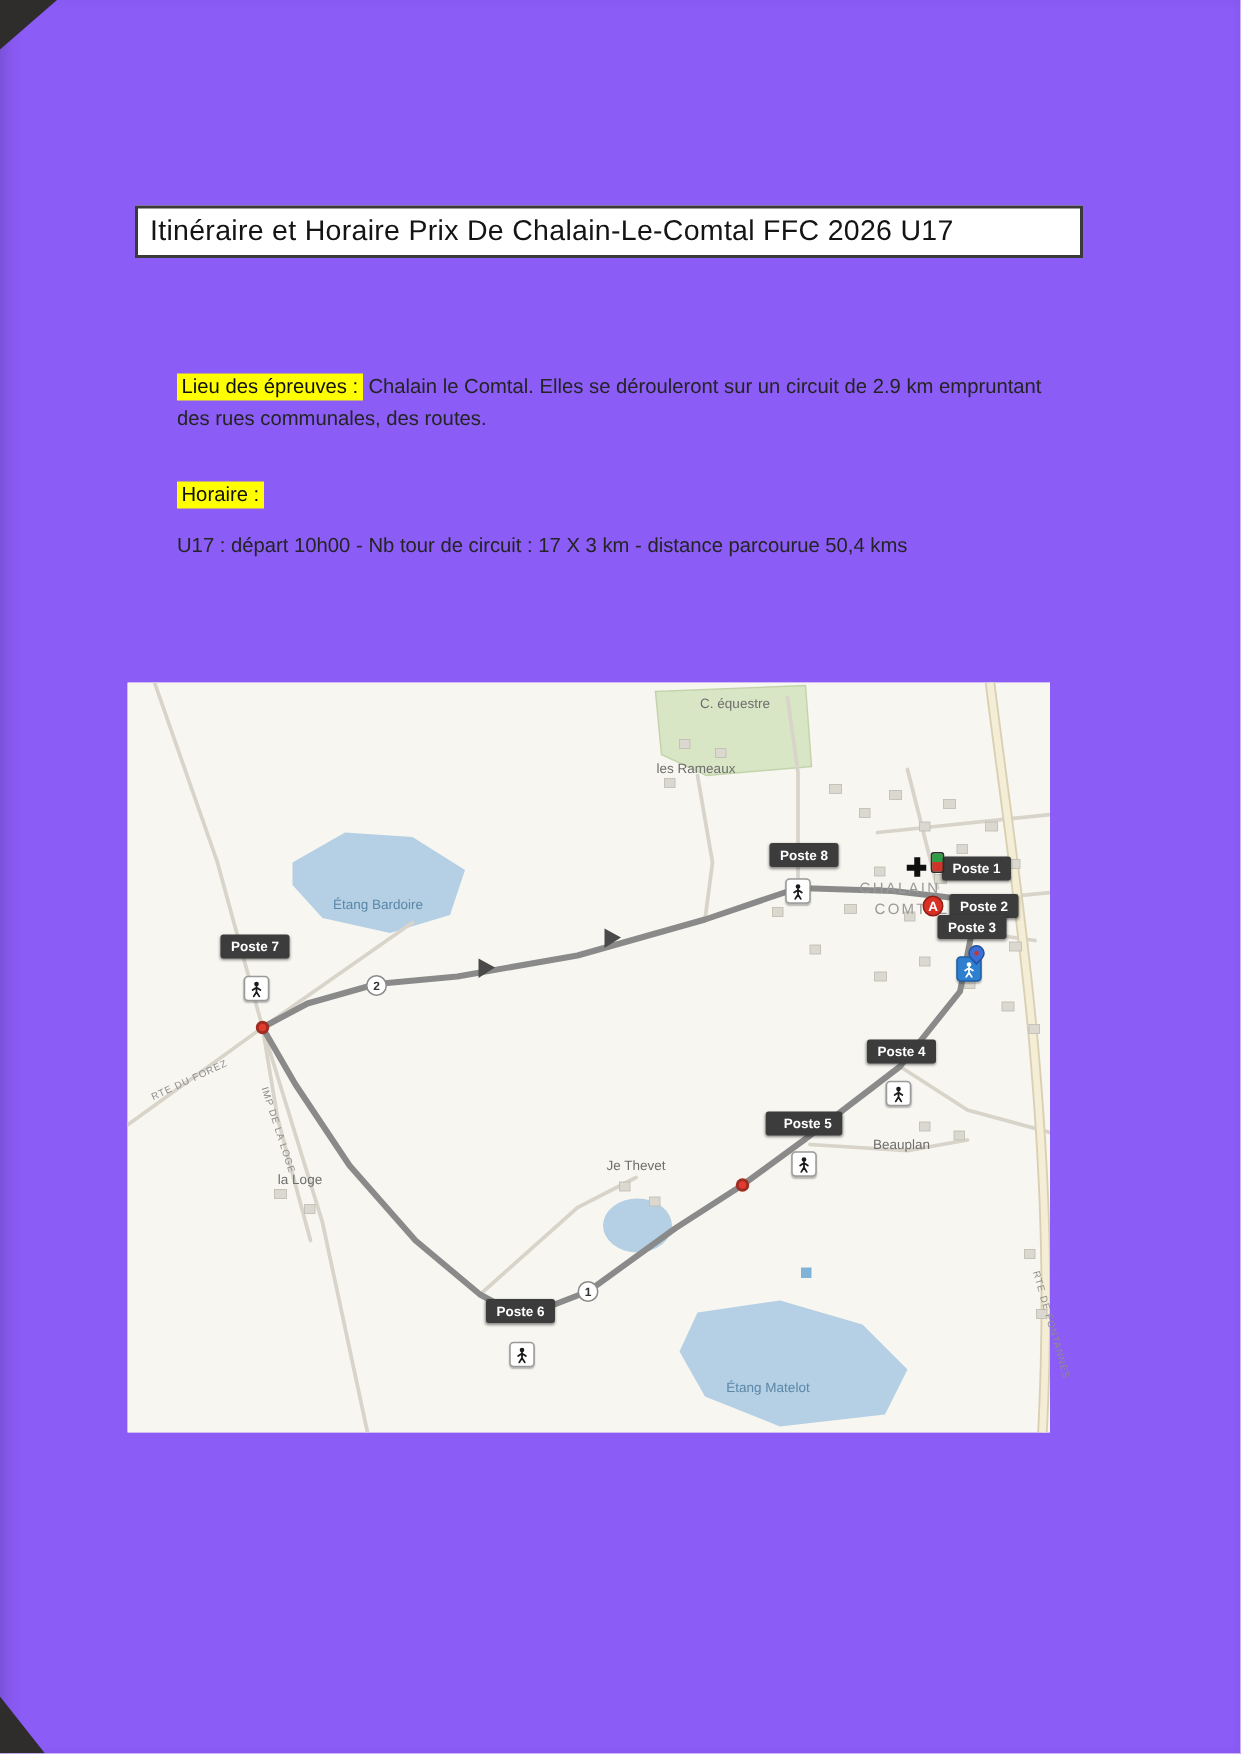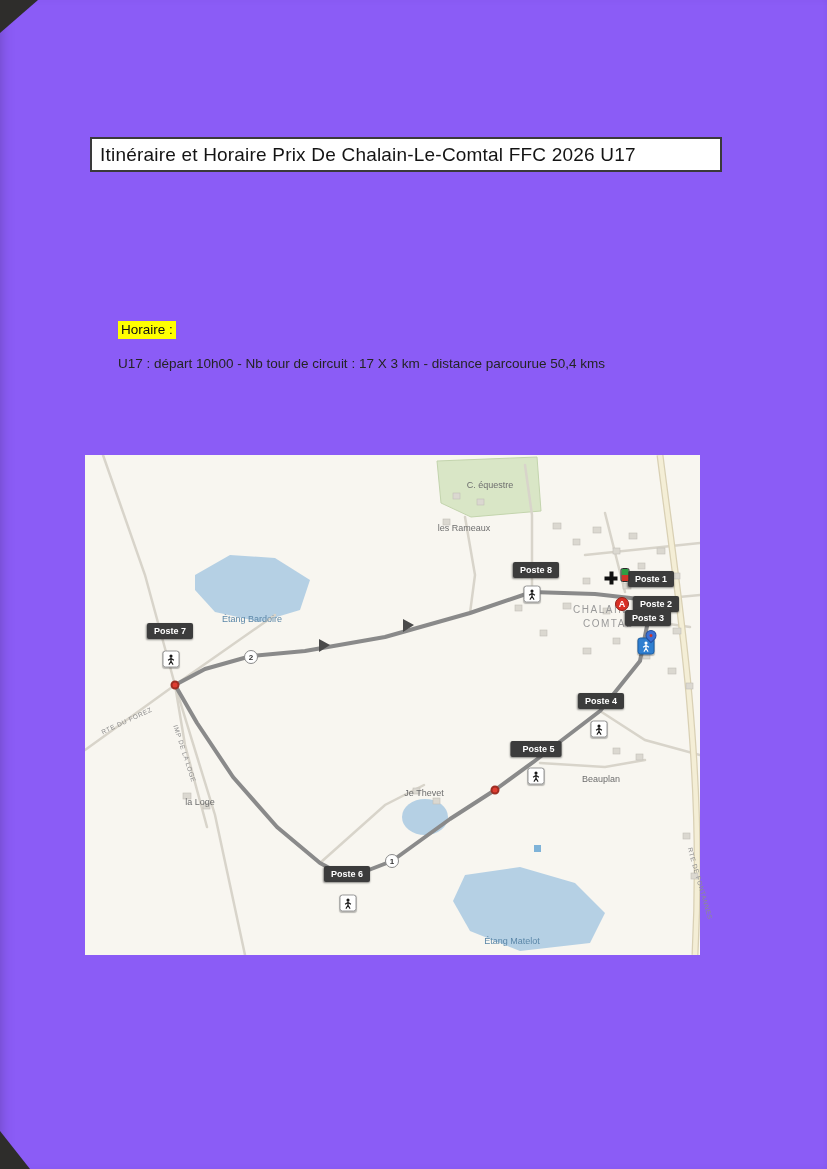--- a/index.html
+++ b/index.html
@@ -23,21 +23,21 @@
   .p-lieu { top:247px; }
   .p-horaire-label { top:319px; }
   .p-horaire-text { top:353px; width:650px; }
   .p-parcours-label { top:399px; }
   .hl { background:#ffff00; padding:1px 3px 2px 3px; color:#111; }
 
   
   .map { position:absolute; left:85px; top:455px; width:615px; height:500px; background:#f8f6f0; }
   .map svg.base { position:absolute; left:0; top:0; }
 
-  .place { position:absolute; transform:translate(-50%,-50%); font-size:9px; color:#6e6e6e; white-space:nowrap; z-index:3;margin-top:16px; }
+  .place { position:absolute; transform:translate(-50%,-50%); font-size:9px; color:#6e6e6e; white-space:nowrap; z-index:3; }
   .water-label { color:#5b87a8; }
   .village { font-size:10px; letter-spacing:1.5px; color:#9a9a9a; z-index:1; }
   .road-label { position:absolute; font-size:6.5px; color:#8d8d8d; letter-spacing:.6px; white-space:nowrap; z-index:2; }
 
   .badge {
     position:absolute; transform:translate(-50%,-50%); background:#3c3c3c; color:#fff;
     font-size:9px; font-weight:bold; padding:3px 7px; border-radius:2px; white-space:nowrap;
     box-shadow:0 1px 2px rgba(0,0,0,.45); z-index:5; line-height:10px;text-align:center;
   }
   .badge.pointer:after {
@@ -87,20 +87,24 @@
 
 <div class="page">
 
   <div class="corner corner-tl"></div>
   <div class="corner corner-bl"></div>
 
   <div class="title-box">
     <span>Itinéraire et Horaire Prix De Chalain-Le-Comtal FFC 2026 U17</span>
   </div>
 
+  <p class="para p-lieu">
+    <span class="hl">Lieu des épreuves :</span>
+    <span>Chalain le Comtal. Elles se dérouleront sur un circuit de 2.9 km empruntant des rues communales, des routes.</span>
+  </p>
 
   <p class="para p-horaire-label">
     <span class="hl">Horaire :</span>
   </p>
   <p class="para p-horaire-text">U17 : départ 10h00 - Nb tour de circuit : 17 X 3 km - distance parcourue 50,4 kms</p>
 
 
   <div class="map">
 
     <svg class="base" width="615" height="500" viewBox="0 0 615 500">

